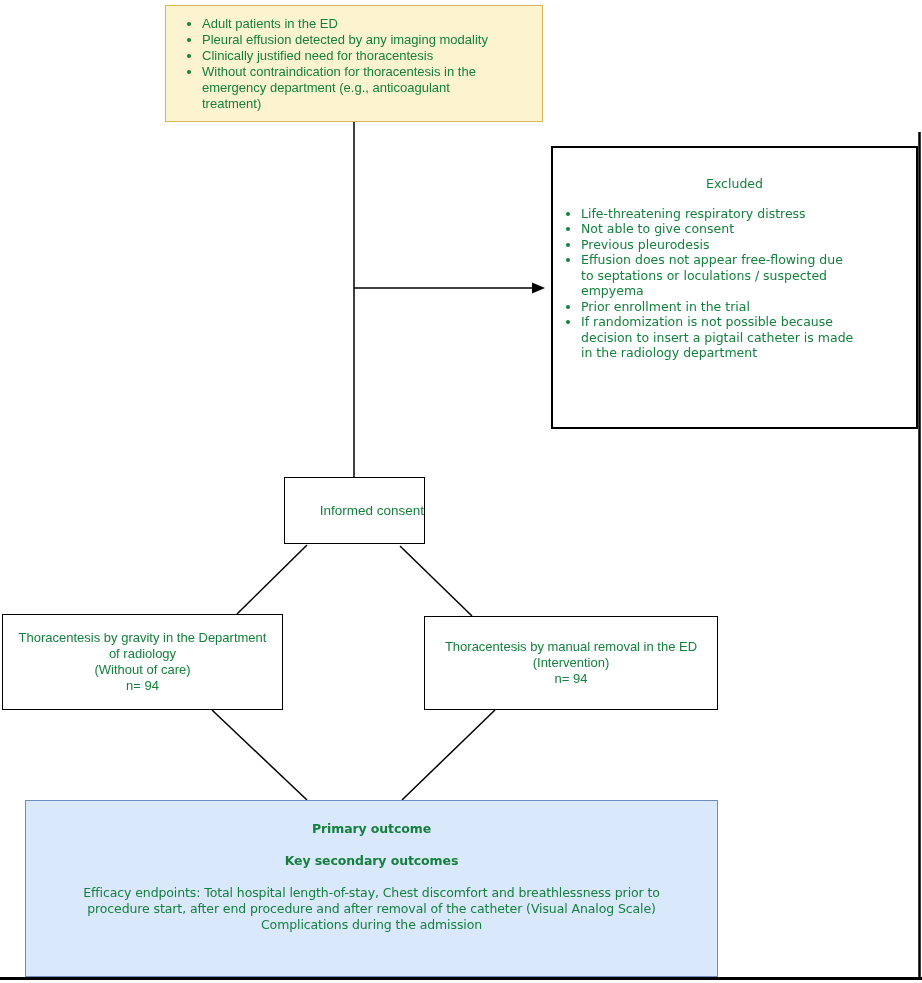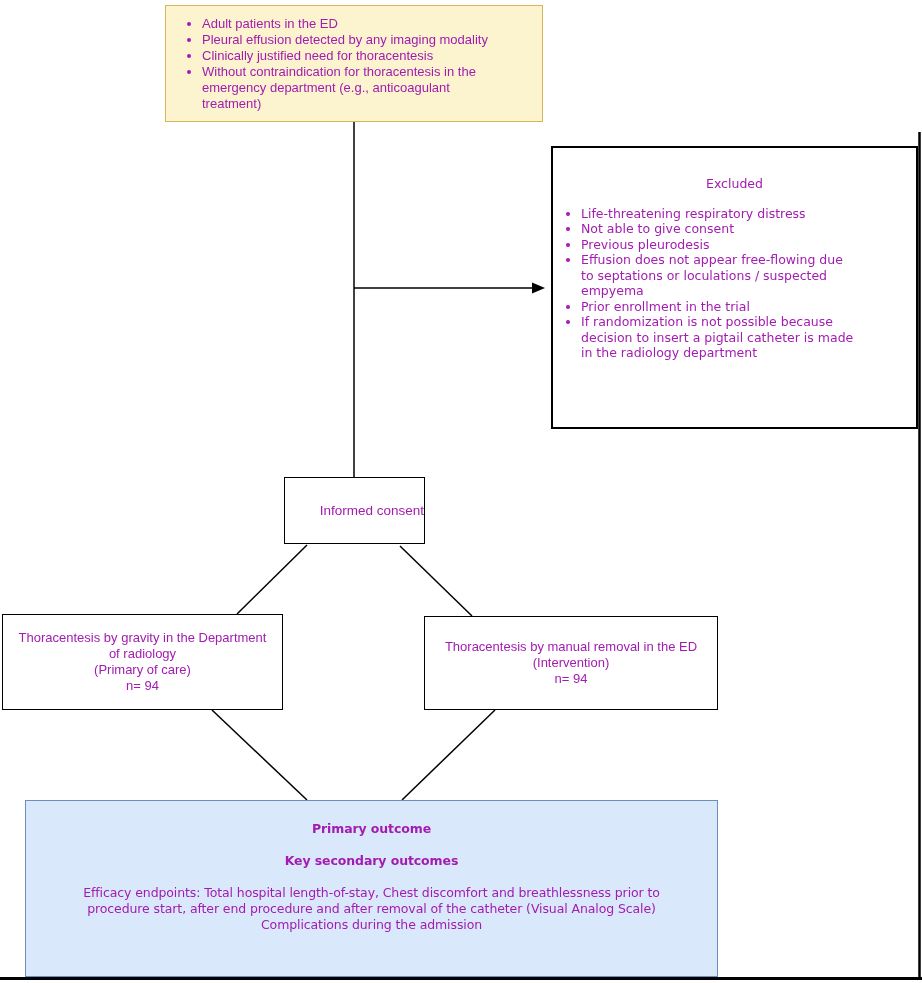--- a/index.html
+++ b/index.html
@@ -2,21 +2,21 @@
 <html><head>
 <meta charset="utf-8">
 <style>
   html,body{margin:0;padding:0;background:#ffffff;}
   .canvas{
     position:relative;
     width:922px;height:983px;
     background:#ffffff;
     overflow:hidden;
     font-family:"Liberation Sans",sans-serif;
-    color:#a21caf;
+    color:#15803d;
   }
   .lines{position:absolute;left:0;top:0;width:922px;height:983px;}
   .box{position:absolute;box-sizing:border-box;background:#fff;border:1.5px solid #000;}
   .pre{white-space:pre-line;}
 
   
   .inclusion{
     left:165px;top:5px;width:378px;height:117px;
     background:#fcf3cf;border:1.5px solid #d6b656;
     font-size:13px;line-height:16px;
@@ -106,21 +106,21 @@
     </ul>
   </div>
 
   <div class="box consent">
     <span>Informed consent</span>
   </div>
 
   <div class="box arm arm-left">
     <div class="pre">Thoracentesis by gravity in the Department
 of radiology</div>
-    <div>(Primary of care)</div>
+    <div>(Without of care)</div>
     <div>n= 94</div>
   </div>
 
   <div class="box arm arm-right">
     <div class="pre">Thoracentesis by manual removal in the ED</div>
     <div>(Intervention)</div>
     <div>n= 94</div>
   </div>
 
   <div class="box outcomes">

